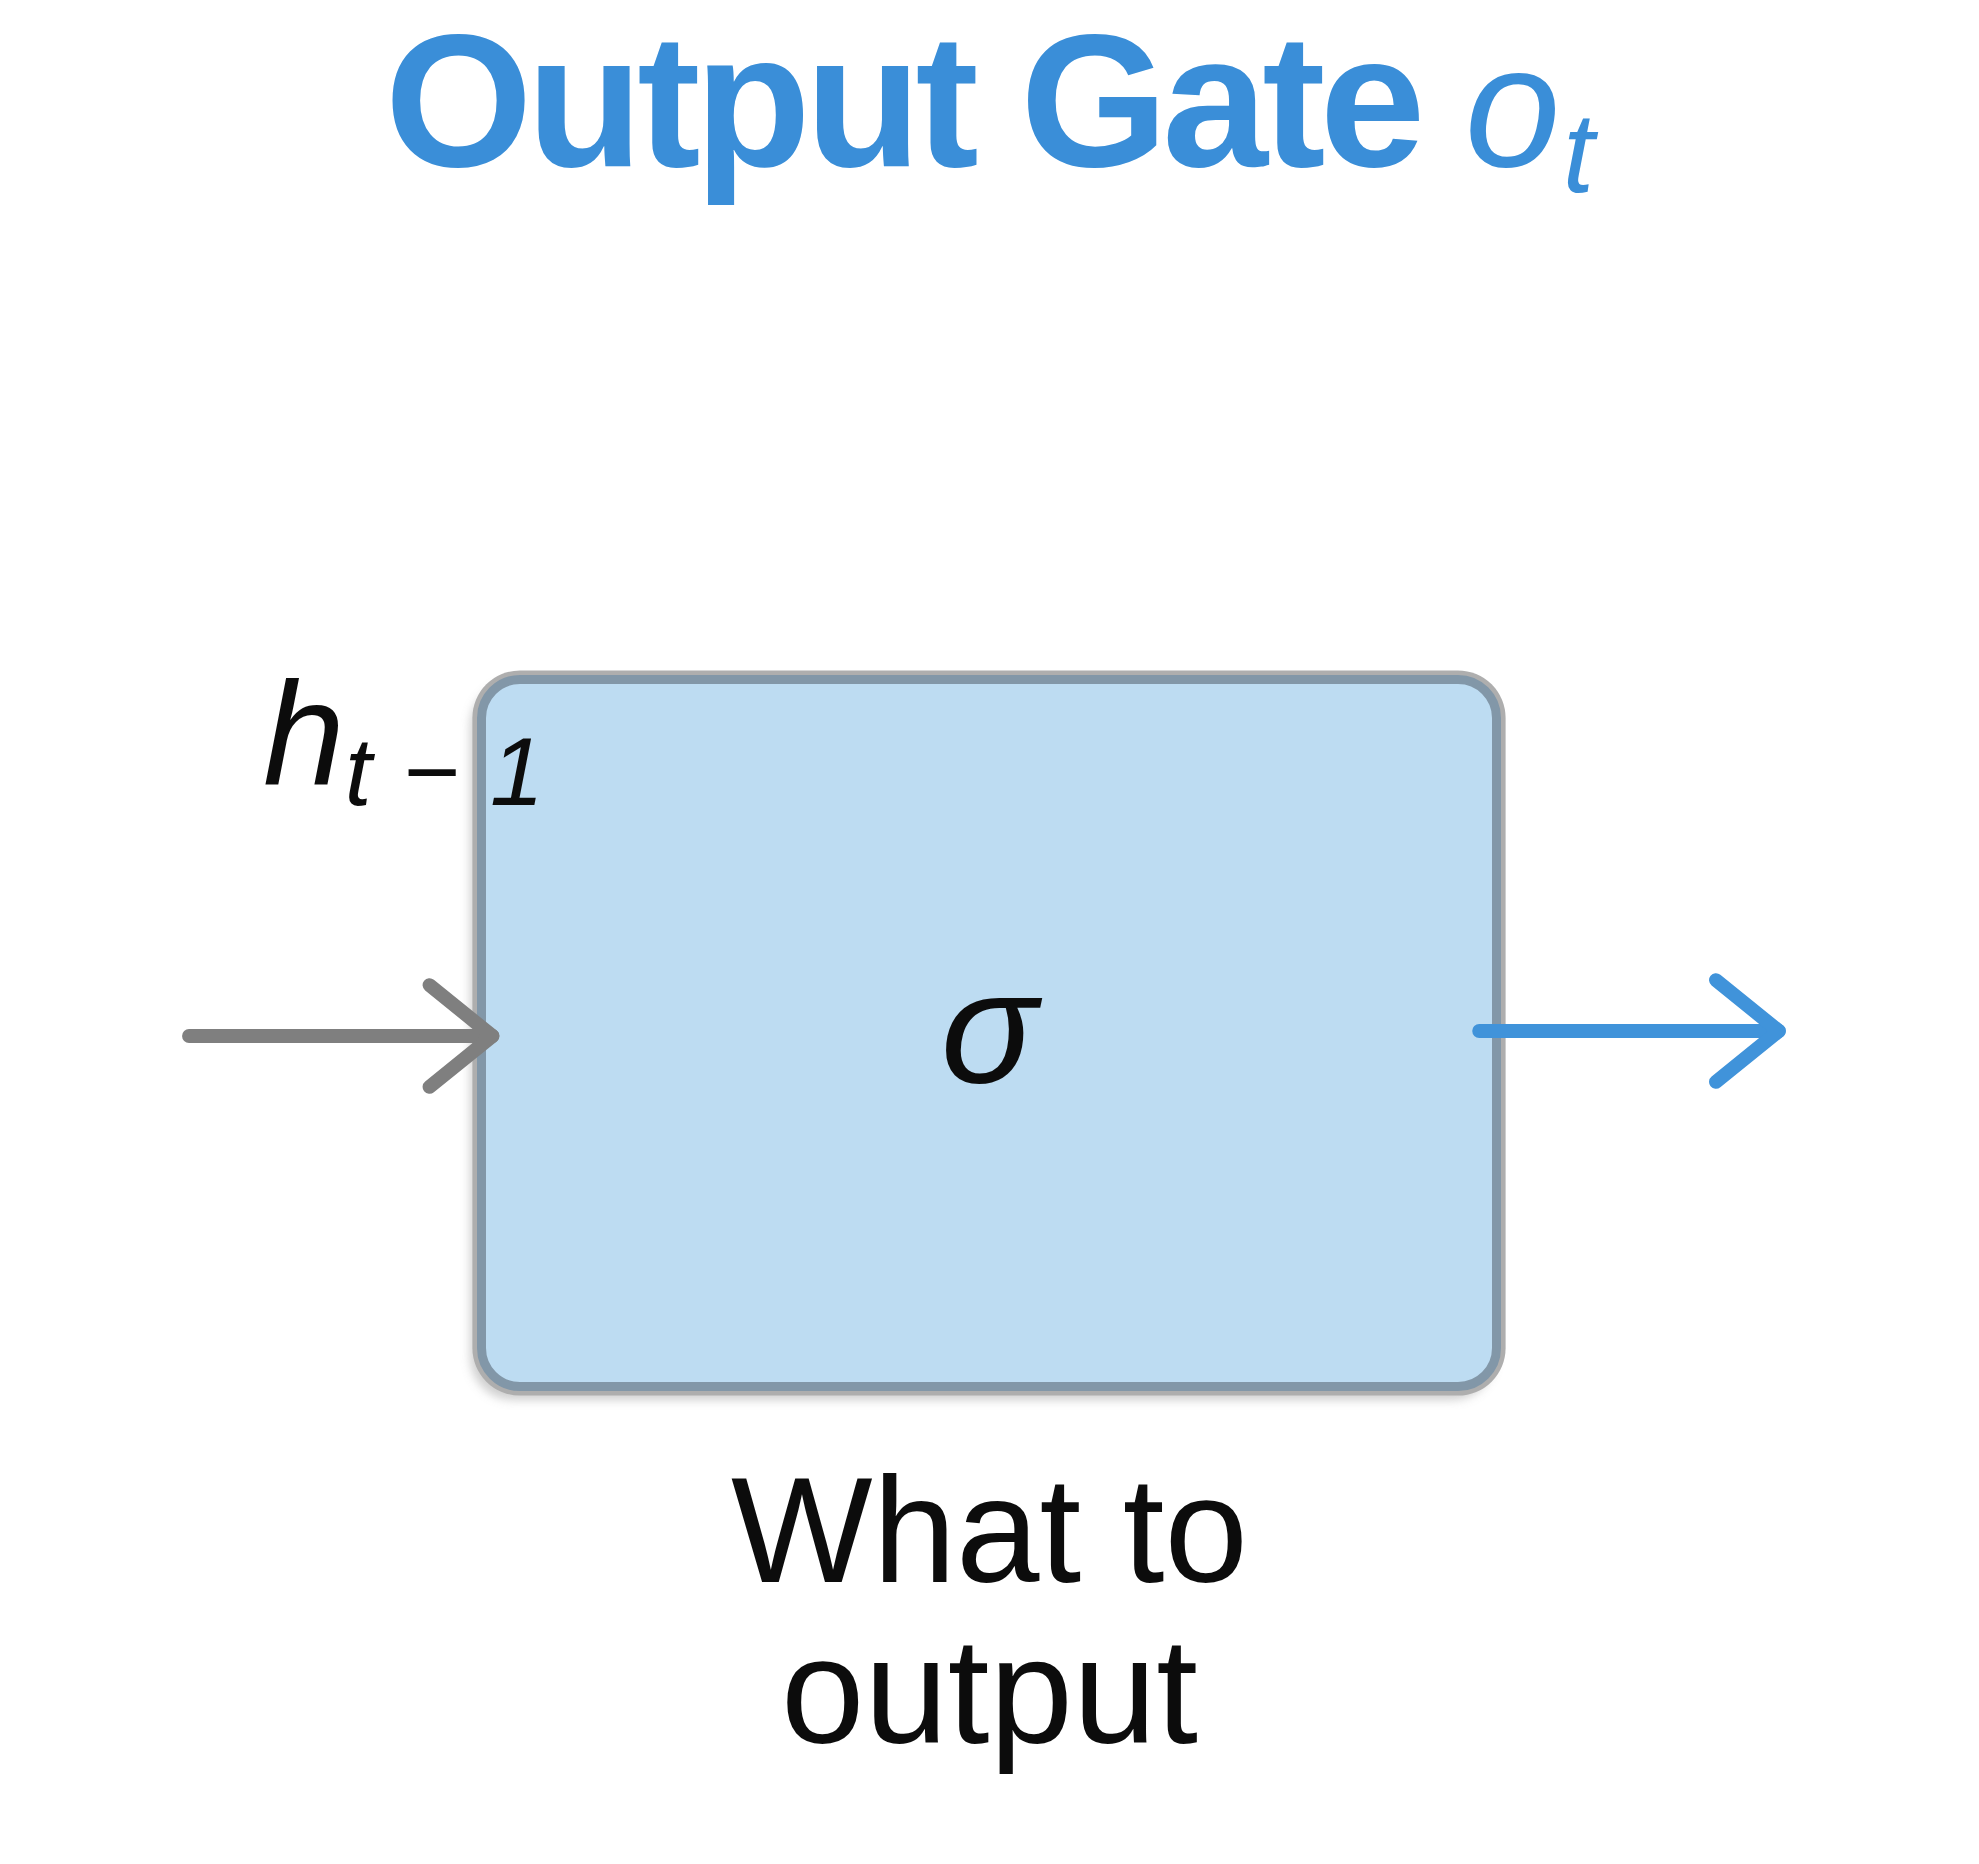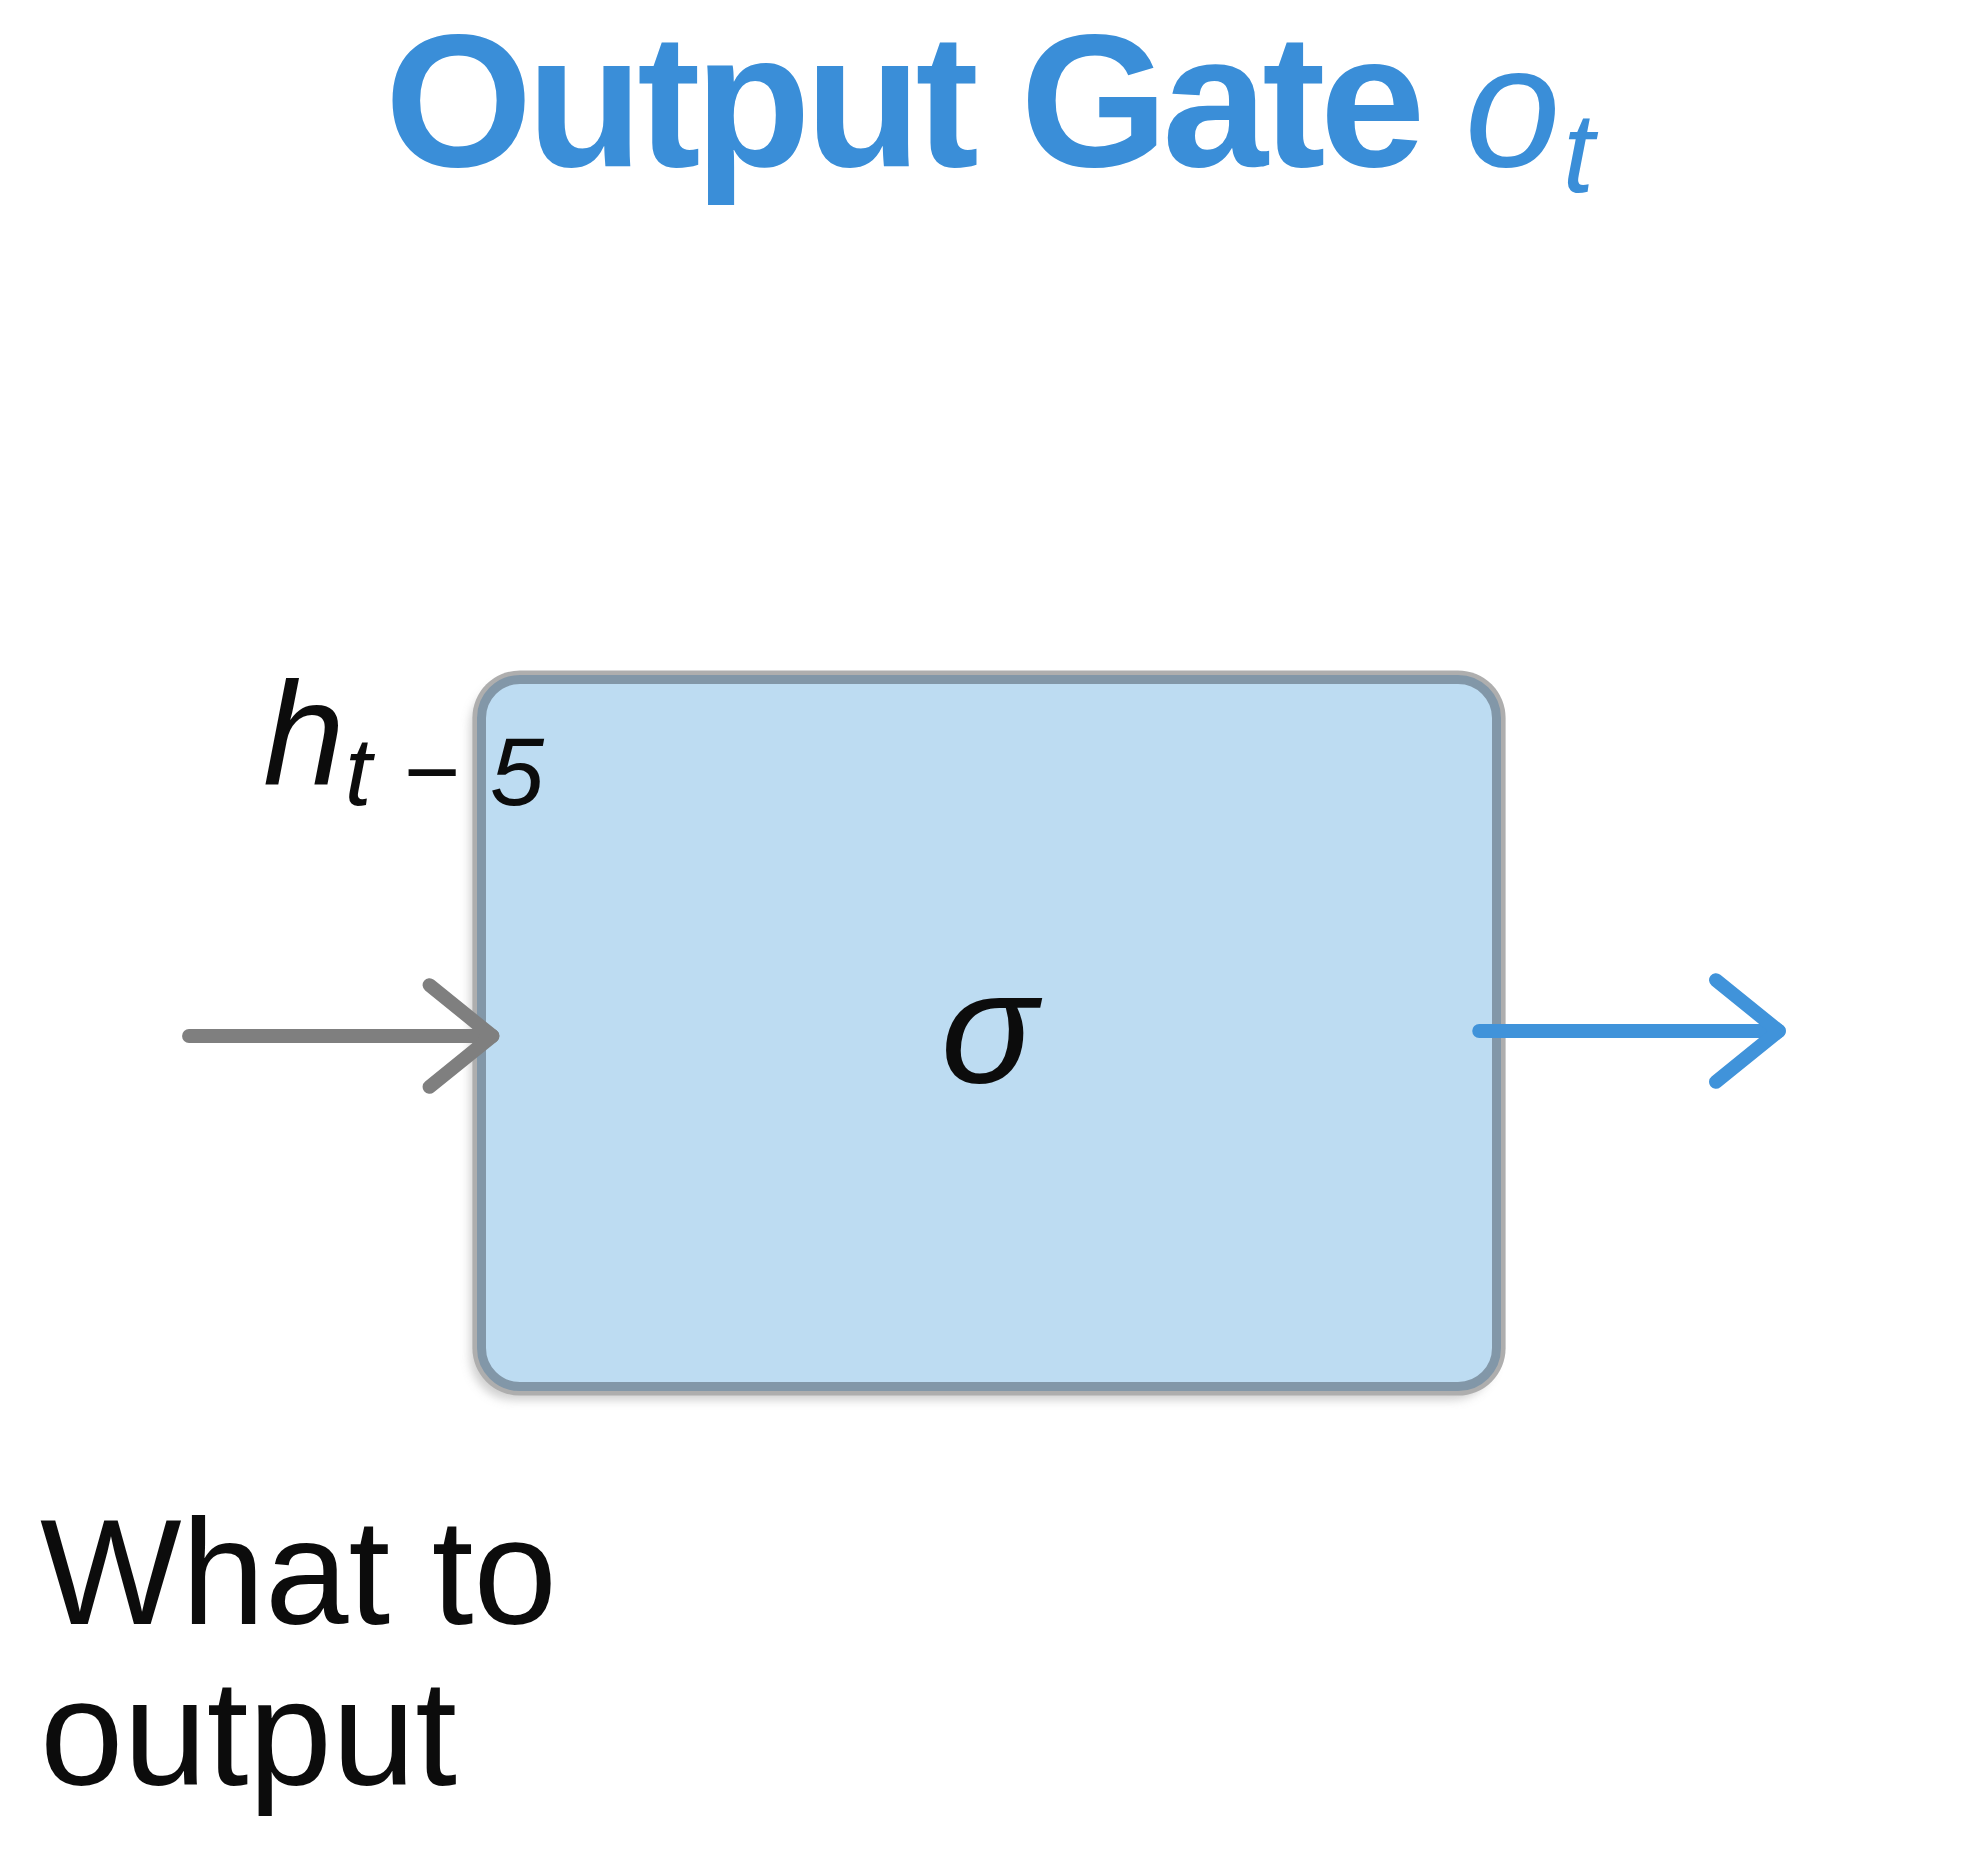--- a/index.html
+++ b/index.html
@@ -99,45 +99,45 @@
     position: absolute;
     z-index: 2;
   }
   .arrow svg { display: block; }
   .arrow-in  { left: 172px;  top: 962px; color: var(--arrow-gray); }
   .arrow-out { left: 1464px; top: 957px; color: var(--arrow-blue); }
 
   
   .caption {
     position: absolute;
-    top: 1492px;
+    top: 1450px;
     left: 0;
     width: 100%;
+    text-align: center;
     font-size: 150px;
     font-weight: 400;
     line-height: 1.07;
     color: var(--text-black);
-    padding-left: 40px;
   }
 </style>
 </head>
 <body>
 
 <div id="canvas">
 
   <div class="title">
     <span class="title-main">Output Gate</span><span class="title-symbol"><span>o</span><span class="sub">t</span></span>
   </div>
 
   <div class="gate-box">
     <span class="sigma">σ</span>
   </div>
 
   <div class="math-label label-h">
-    <span>h</span><span class="sub">t − 5</span>
+    <span>h</span><span class="sub">t − 1</span>
   </div>
 
 
   <div class="arrow arrow-in">
     <svg width="343" height="148" viewBox="0 0 370 160" fill="none">
       <line x1="18" y1="80" x2="346" y2="80" stroke="currentColor" stroke-width="15" stroke-linecap="round"></line>
       <polyline points="278,25 346,80 278,135" stroke="currentColor" stroke-width="15" fill="none" stroke-linecap="round" stroke-linejoin="round"></polyline>
     </svg>
   </div>
 

